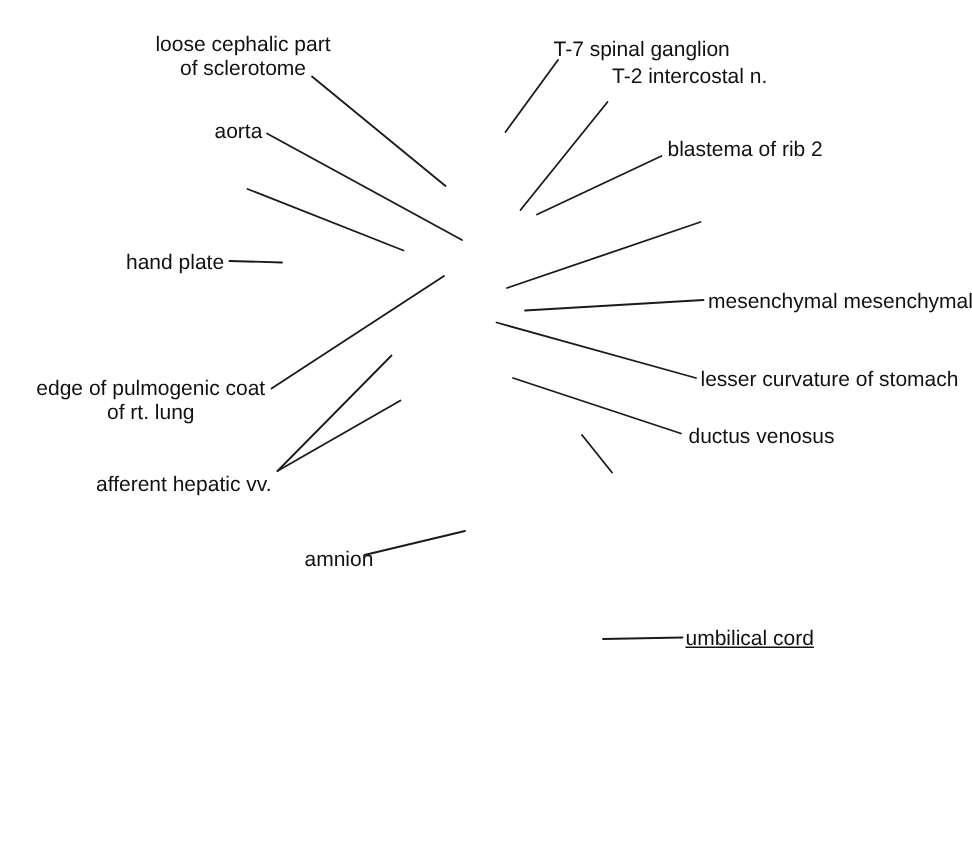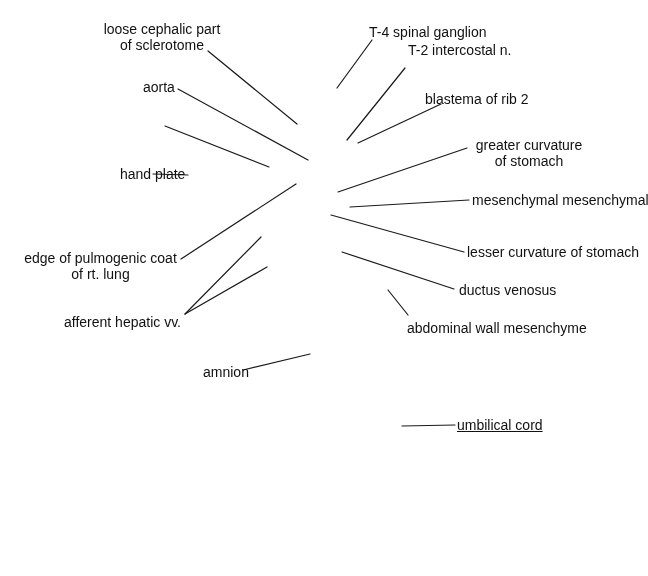--- a/index.html
+++ b/index.html
@@ -59,30 +59,27 @@
     <line x1="454" y1="289" x2="342" y2="252"></line>
     <line x1="185" y1="314" x2="261" y2="237"></line>
     <line x1="185" y1="314" x2="267" y2="267"></line>
     <line x1="388" y1="290" x2="408" y2="315"></line>
     <line x1="243" y1="370" x2="310" y2="354"></line>
     <line x1="402" y1="426" x2="455" y2="425"></line>
   </svg>
 
   <div class="label center" style="left:98px;  top:21px;  width:128px;">loose cephalic part
 of sclerotome</div>
-  <div class="label" style="left:369px; top:24px;">T-4 spinal ganglion</div>
+  <div class="label" style="left:369px; top:24px;">T-7 spinal ganglion</div>
   <div class="label" style="left:408px; top:42px;">T-2 intercostal n.</div>
-  <div class="label" style="left:425px; top:91px;">blastema of rib 2</div>
+  <div class="label" style="left:445px; top:91px;">blastema of rib 2</div>
   <div class="label" style="left:143px; top:79px;">aorta</div>
-  <div class="label" style="left:84px;  top:166px;margin-left:36px;">hand plate</div>
-  <div class="label center" style="left:470px; top:137px; width:118px;">greater curvature
-of stomach</div>
+  <div class="label" style="left:84px;  top:166px;">hand plate</div>
   <div class="label" style="left:472px; top:192px;">mesenchymal mesenchymal</div>
   <div class="label" style="left:467px; top:244px;">lesser curvature of stomach</div>
   <div class="label center" style="left:22px;  top:250px; width:157px;">edge of pulmogenic coat
 of rt. lung</div>
   <div class="label" style="left:64px;  top:314px;">afferent hepatic vv.</div>
   <div class="label" style="left:459px; top:282px;">ductus venosus</div>
-  <div class="label" style="left:407px; top:320px;">abdominal wall mesenchyme</div>
   <div class="label" style="left:191px; top:364px;margin-left:12px;">amnion</div>
   <div class="label" style="left:457px; top:417px;text-decoration:underline;">umbilical cord</div>
 
 </div>
 
 </body></html>

